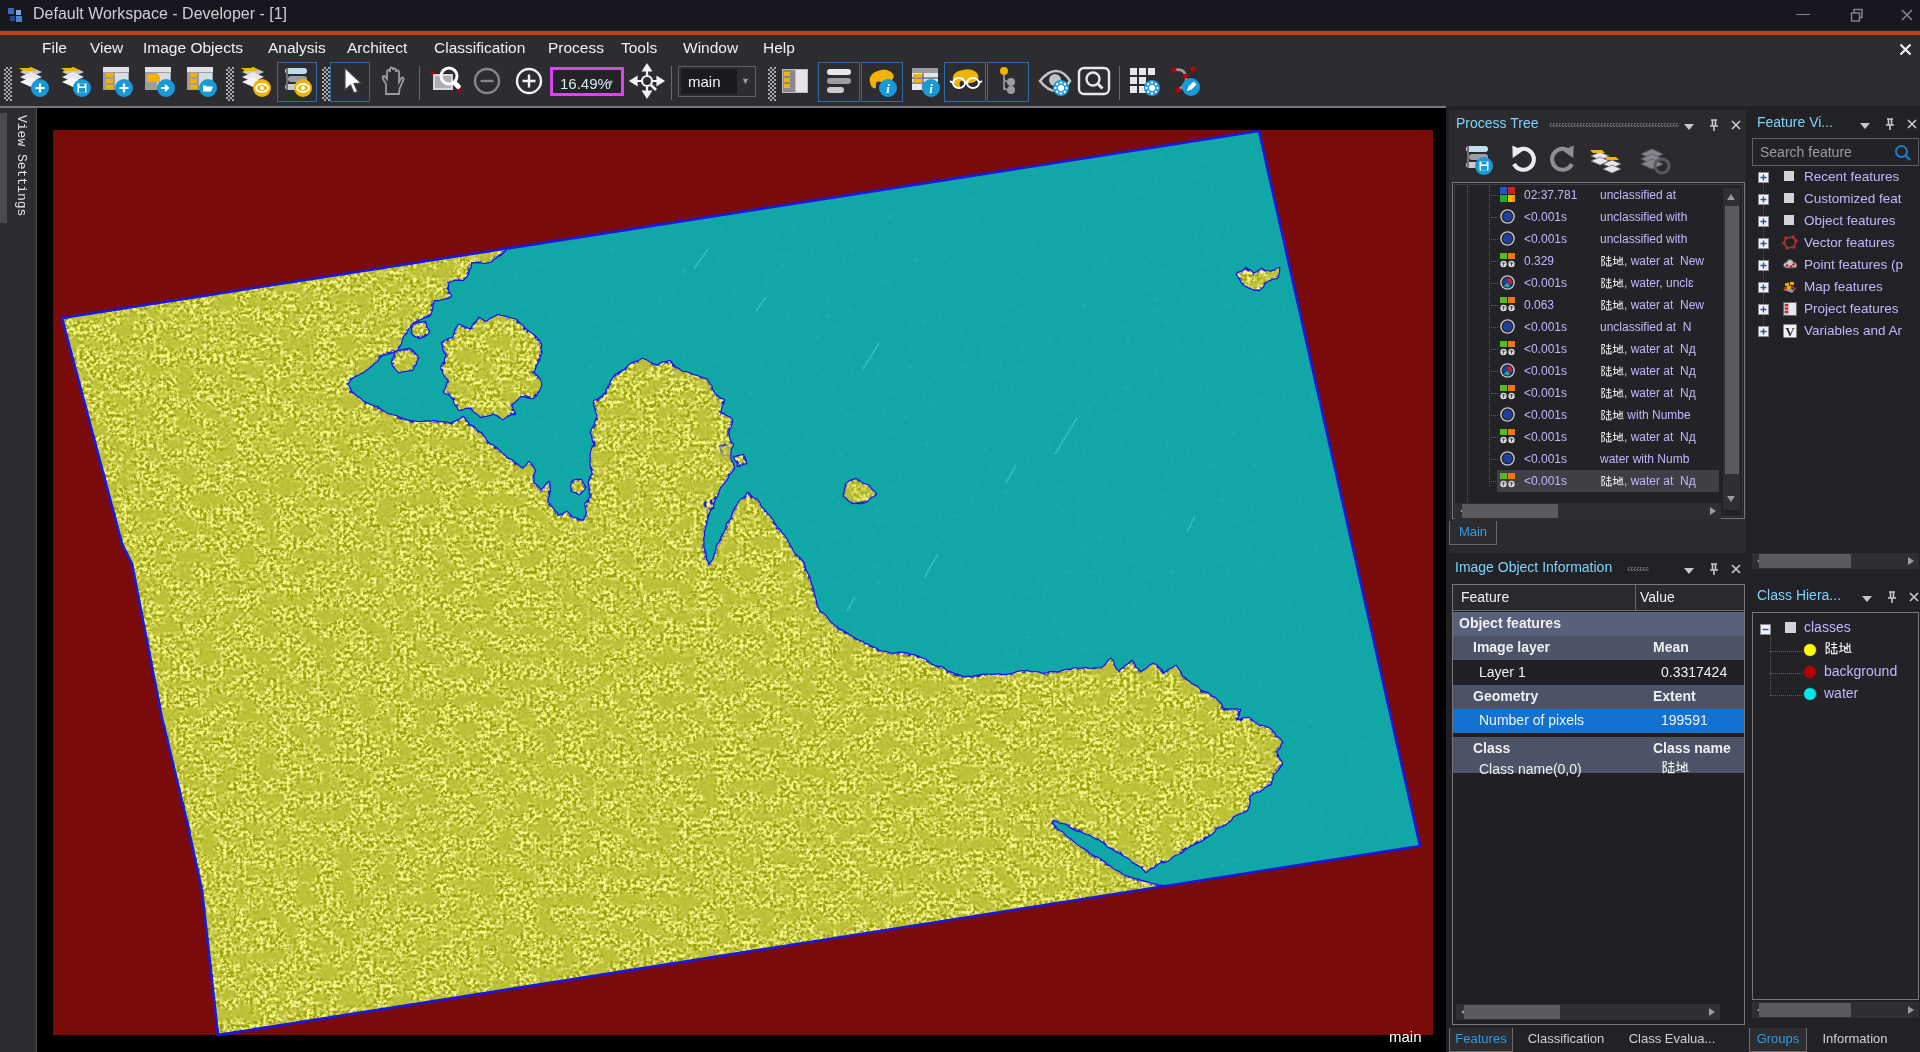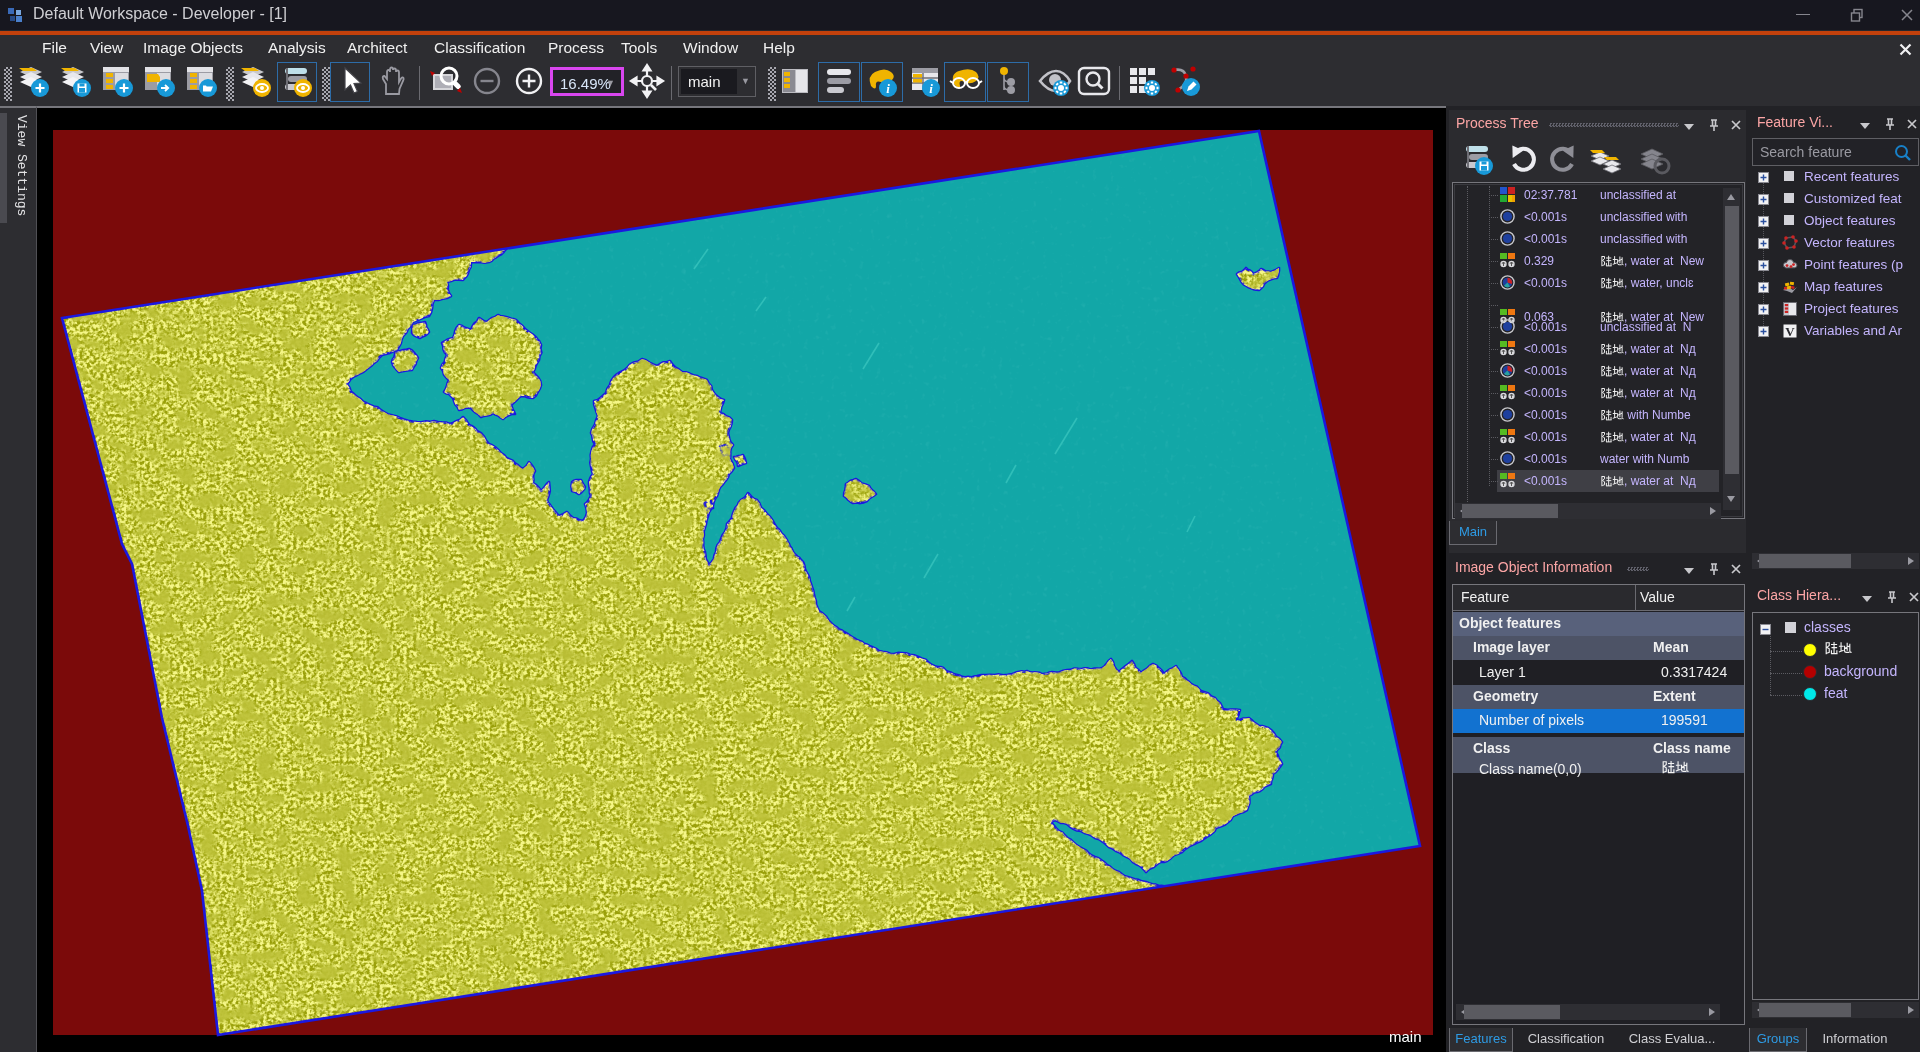--- a/index.html
+++ b/index.html
@@ -5,21 +5,21 @@
 font-family:"Liberation Sans",sans-serif;-webkit-font-smoothing:antialiased}
 .abs{position:absolute}
 #titlebar{left:0;top:0;width:1920px;height:30px;background:#17171f;color:#cfcfd3;font-size:16px}
 #menubar{left:0;top:31px;width:1920px;height:29px;background:#2d2d31;border-top:4px solid #c2410c}
 #menubar span{display:inline-block;color:#f0f0f0;font-size:15.5px;padding:4px 0;position:absolute;top:0}
 #toolbar{left:0;top:60px;width:1920px;height:46px;background:#2d2d31}
 #mdi{left:0;top:106px;width:1920px;height:946px;background:#27272b}
 .grip{position:absolute;top:7px;width:8px;height:34px;background:repeating-conic-gradient(#a8a8b0 0% 25%,rgba(0,0,0,0) 0% 50%) 0 0/4px 4px}
 .tsep{position:absolute;top:6px;width:1px;height:34px;background:#6a6a70}
 .selbox{position:absolute;border:1px solid #2d6ca8}
-.panelhdr{position:absolute;color:#fca5a5;font-size:14px}
+.panelhdr{position:absolute;color:#7dd3fc;font-size:14px}
 .hdots{position:absolute;height:4px;background:repeating-conic-gradient(#60606a 0% 25%,rgba(0,0,0,0) 0% 50%) 0 0/3px 3px}
 .treerow{position:absolute;color:#c4b5fd;font-size:12px;white-space:nowrap}
 .sbv{position:absolute;background:#2e2e33}
 .sbthumb{position:absolute;background:#5a5a60}
 .arr{position:absolute;width:0;height:0}
 .tab{position:absolute;font-size:13px;color:#cfcfd3;text-align:center}
 .tabact{color:#2e9be4;border:1px solid #6a6a70;border-top:none;background:#2d2d31}
 .cjk{display:inline-block;vertical-align:-2px}
 </style></head>
 <body>
@@ -497,21 +497,21 @@
             <path d="M2.5 1.5 V15 M2.5 2 L6 2 L6 5 L3 7.5 M3.5 7.5 L6 9 L6 13 L3 14"></path>
             <path d="M11.5 1 V7 M8 4 H15 M8.5 7.5 H15 M11.5 7.5 V14.5 M8 14.5 H15.5 M8.5 10.5 L8.5 14.5 M14.7 10.5 L14.7 14.5"></path>
           </g>
         </svg><svg class="cjk" width="12" height="12" viewBox="0 0 16 16">
           <g stroke="#f2f2f2" stroke-width="1.3" fill="none">
             <path d="M3.5 1.5 V12 M1 6 H6.5 M1 12.5 L6.5 10.5"></path>
             <path d="M10.5 2 V11 M7.5 5.5 L7.5 11.5 M7.5 8.5 L13.5 5.5 M13.5 3 V11.5 Q13.5 13 15 13 L15.5 13 M7.5 11.5 Q7.5 13 9.5 13 L13 13"></path>
           </g>
         </svg>, water, unclɛ</span>
     </div>
-    <div class="treerow" style="left:1497px;top:188px;width:222px;height:22px;margin-top:12px;">
+    <div class="treerow" style="left:1497px;top:188px;width:222px;height:22px;">
       <span style="position:absolute;left:3px;top:3px"><svg width="15" height="15" viewBox="0 0 15 15">
           <rect x="0" y="0" width="7" height="6" fill="#55bb22"></rect>
           <rect x="8" y="0" width="7" height="6" fill="#ee7711"></rect>
           <circle cx="3.5" cy="11" r="3.2" fill="#d8d8dc"></circle>
           <circle cx="11.5" cy="11" r="3.2" fill="#d8d8dc"></circle>
           <path d="M3.5 13 V9 M2.2 10.4 L3.5 9 L4.8 10.4 M11.5 13 V9 M10.2 10.4 L11.5 9 L12.8 10.4" stroke="#555" stroke-width="1"></path>
         </svg></span>
       <span style="position:absolute;left:27px;top:4px">0.063</span>
       <span style="position:absolute;left:103px;top:4px"><svg class="cjk" width="12" height="12" viewBox="0 0 16 16">
           <g stroke="#f2f2f2" stroke-width="1.3" fill="none">
@@ -923,21 +923,21 @@
     <div class="treerow" style="left:1758px;top:555px;font-size:14px">
       <span style="position:absolute;left:44px;top:3px"><svg width="16" height="16" viewBox="0 0 16 16">
           <circle cx="8" cy="8" r="6.5" fill="#b40000" stroke="#2b2b30"></circle>
         </svg></span>
       <span style="position:absolute;left:66px;top:2px">background</span>
     </div>
     <div class="treerow" style="left:1758px;top:577px;font-size:14px">
       <span style="position:absolute;left:44px;top:3px"><svg width="16" height="16" viewBox="0 0 16 16">
           <circle cx="8" cy="8" r="6.5" fill="#00e8e8" stroke="#2b2b30"></circle>
         </svg></span>
-      <span style="position:absolute;left:66px;top:2px">feat</span>
+      <span style="position:absolute;left:66px;top:2px">water</span>
     </div>
  <div class="abs" style="left:1770px;top:528px;width:1px;height:61px;border-left:1px dotted #5c5c62"></div>
     <div class="abs" style="left:1770px;top:545px;width:32px;height:1px;border-top:1px dotted #5c5c62"></div>
     <div class="abs" style="left:1770px;top:567px;width:32px;height:1px;border-top:1px dotted #5c5c62"></div>
     <div class="abs" style="left:1770px;top:589px;width:32px;height:1px;border-top:1px dotted #5c5c62"></div>
  <div class="sbv" style="left:1752px;top:896px;width:167px;height:16px"></div>
     <div class="arr" style="left:1757px;top:900px;border-top:4.5px solid transparent;border-bottom:4.5px solid transparent;border-right:6px solid #9a9aa2"></div>
     <div class="arr" style="left:1908px;top:900px;border-top:4.5px solid transparent;border-bottom:4.5px solid transparent;border-left:6px solid #9a9aa2"></div>
     <div class="sbthumb" style="left:1759px;top:897px;width:92px;height:14px"></div>
  <div class="abs tab tabact" style="left:1749px;top:922px;width:58px;height:24px;line-height:22px">Groups</div>

